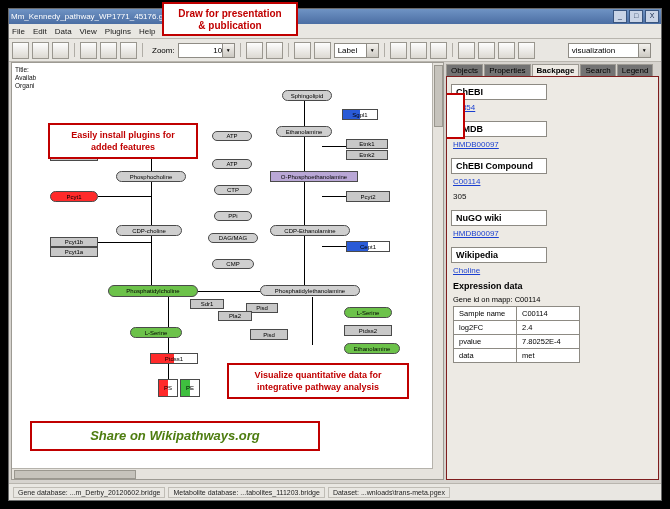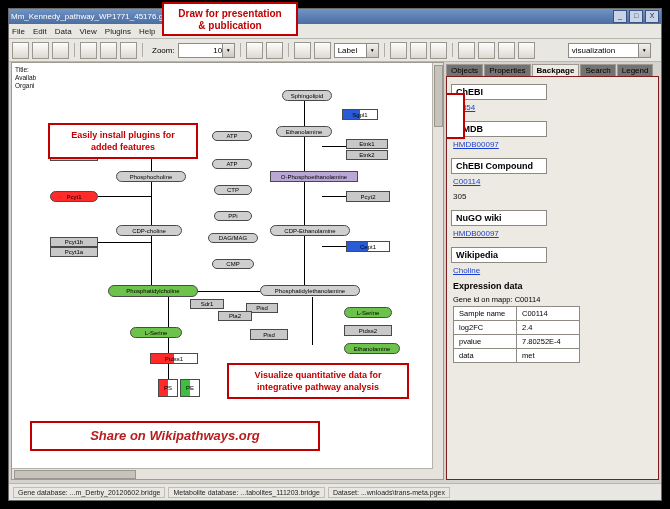--- a/index.html
+++ b/index.html
@@ -45,21 +45,21 @@
   .gene-green{background:#6cc24a;border-radius:9px;}
   .gene-red{background:#ff2a2a;border-radius:9px;}
   .purple{background:#b9a7d6;}
   .halfred{background:linear-gradient(90deg,#ff2a2a 50%,#ffffff 50%);}
   .halfgreen{background:linear-gradient(90deg,#3fbf3f 50%,#ffffff 50%);}
   .halfblue{background:linear-gradient(90deg,#2a5bd7 50%,#ffffff 50%);}
   .canvasline{position:absolute;background:#000;}
   .title-left{position:absolute;left:3px;top:3px;font-size:6.5px;line-height:8px;color:#111;}
   
   .callout{position:absolute;background:#fff;border:2px solid #c00000;color:#c00000;font-weight:bold;text-align:center;font-size:10px;line-height:12px;padding:4px 4px;box-sizing:border-box;}
-  .callout.share{font-style:italic;font-size:13px;color:#b91c1c;}
+  .callout.share{font-style:italic;font-size:13px;color:#4d7c0f;}
   
   .vscroll{position:absolute;right:0;top:0;bottom:0;width:10px;background:#e6e3dd;border-left:1px solid #b5b2ab;}
   .hscroll{position:absolute;left:0;right:10px;bottom:0;height:10px;background:#e6e3dd;border-top:1px solid #b5b2ab;}
   .thumb{position:absolute;background:#c6c3bc;border:1px solid #9a978f;}
 </style>
 </head>
 <body>
 
 <div class="app">
 

